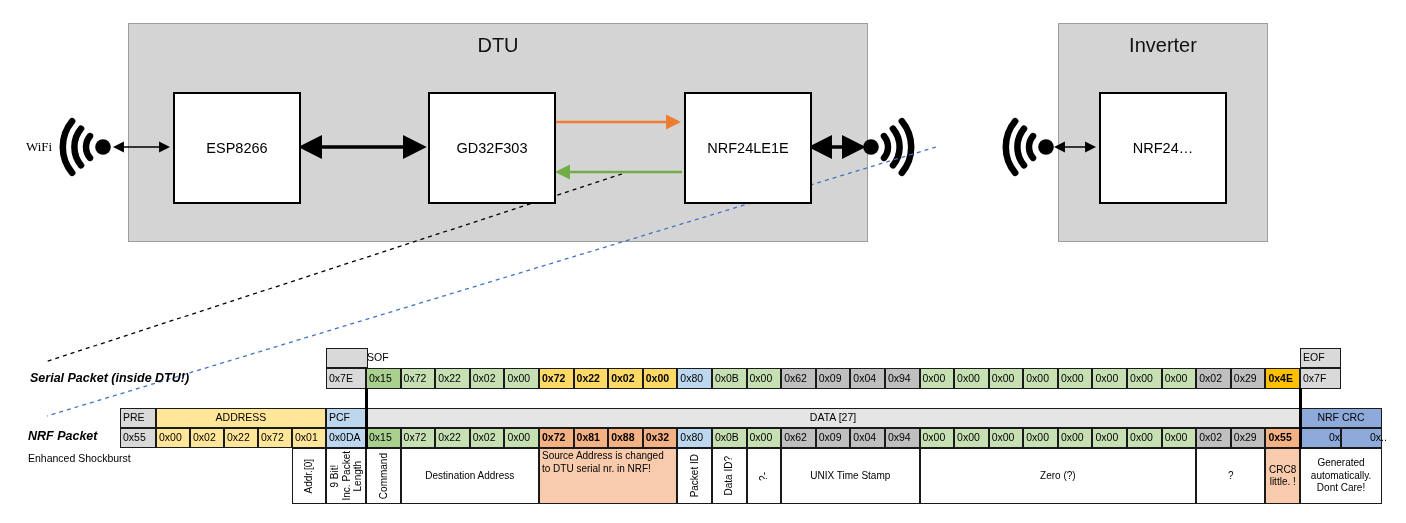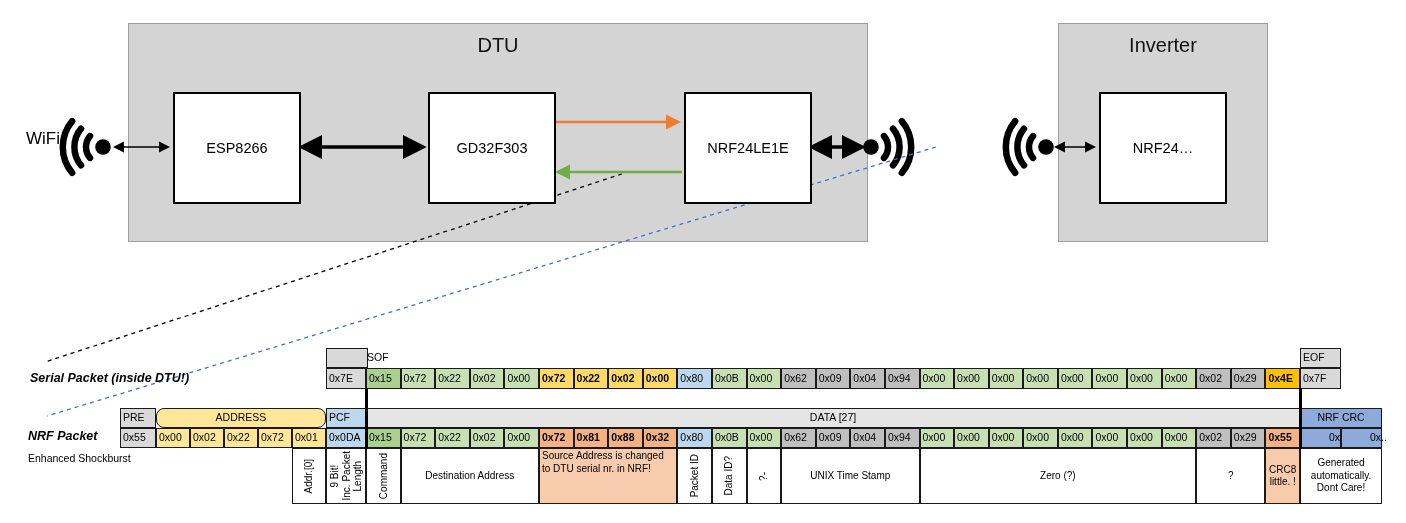--- a/index.html
+++ b/index.html
@@ -3,21 +3,21 @@
 <meta charset="utf-8">
 <style>
   html,body{margin:0;padding:0;background:#fff;}
   .canvas{position:relative;width:1406px;height:523px;background:#fff;overflow:hidden;
           font-family:"Liberation Sans",sans-serif;color:#000;}
   svg.overlay{position:absolute;left:0;top:0;width:1406px;height:523px;z-index:1;}
   .gbox{position:absolute;background:#d4d4d4;border:1px solid #9e9e9e;z-index:0;}
   .gtitle{text-align:center;font-size:20px;margin-top:10px;color:#111;}
   .cbox{position:absolute;width:124px;height:108px;background:#fff;border:2px solid #000;
         display:flex;align-items:center;justify-content:center;font-size:14.5px;z-index:2;}
-  .wifi-label{position:absolute;left:26px;top:129px;font-size:17px;z-index:2;}
+  .wifi-label{position:absolute;left:26px;top:139px;font-size:13px;z-index:2;font-family:Liberation Serif, serif;}
   .pkt-label{position:absolute;font-size:12.5px;font-weight:bold;font-style:italic;z-index:3;white-space:nowrap;}
   .es-label{position:absolute;font-size:10.5px;z-index:3;white-space:nowrap;}
   #packet-grid{position:absolute;left:120px;top:348px;display:grid;z-index:2;
     grid-template-columns:36px repeat(5,34px) 40px repeat(27,34.6px) 41px 41px;
     grid-template-rows:20px 21px 19px 20px 20px 56px;}
   .cell{box-sizing:border-box;border:1px solid #1a1a1a;background:#fff;display:flex;
         align-items:center;padding:0 0 0 2px;font-size:10.5px;line-height:1.05;
         white-space:nowrap;overflow:visible;}
   .cell.ann{font-size:10px;white-space:pre-line;padding:1px 2px;line-height:1.25;}
   .cell.top{align-items:flex-start;}
@@ -133,21 +133,21 @@
       <div class="cell glight" style="grid-area: 2 / 28;">0x00</div>
       <div class="cell glight" style="grid-area: 2 / 29;">0x00</div>
       <div class="cell glight" style="grid-area: 2 / 30;">0x00</div>
       <div class="cell glight" style="grid-area: 2 / 31;">0x00</div>
       <div class="cell mgray" style="grid-area: 2 / 32;">0x02</div>
       <div class="cell mgray" style="grid-area: 2 / 33;">0x29</div>
       <div class="cell gold bold" style="grid-area: 2 / 34;">0x4E</div>
       <div class="cell gray" style="grid-area: 1 / 35;">EOF</div>
       <div class="cell gray" style="grid-area: 2 / 35;">0x7F</div>
       <div class="cell gray" style="grid-area: 4 / 1;">PRE</div>
-      <div class="cell yellow ctr" style="grid-area: 4 / 2 / auto / span 5; border-radius: 8px;">ADDRESS</div>
+      <div class="cell yellow ctr" style="grid-area: 4 / 2 / auto / span 5;">ADDRESS</div>
       <div class="cell blue" style="grid-area: 4 / 7;">PCF</div>
       <div class="cell lgray ctr" style="grid-area: 4 / 8 / auto / span 27;">DATA [27]</div>
       <div class="cell mblue ctr" style="grid-area: 4 / 35 / auto / span 2;">NRF CRC</div>
       <div class="cell gray" style="grid-area: 5 / 1;">0x55</div>
       <div class="cell yellow" style="grid-area: 5 / 2;">0x00</div>
       <div class="cell yellow" style="grid-area: 5 / 3;">0x02</div>
       <div class="cell yellow" style="grid-area: 5 / 4;">0x22</div>
       <div class="cell yellow" style="grid-area: 5 / 5;">0x72</div>
       <div class="cell yellow" style="grid-area: 5 / 6;">0x01</div>
       <div class="cell blue" style="grid-area: 5 / 7;">0x0DA</div>

